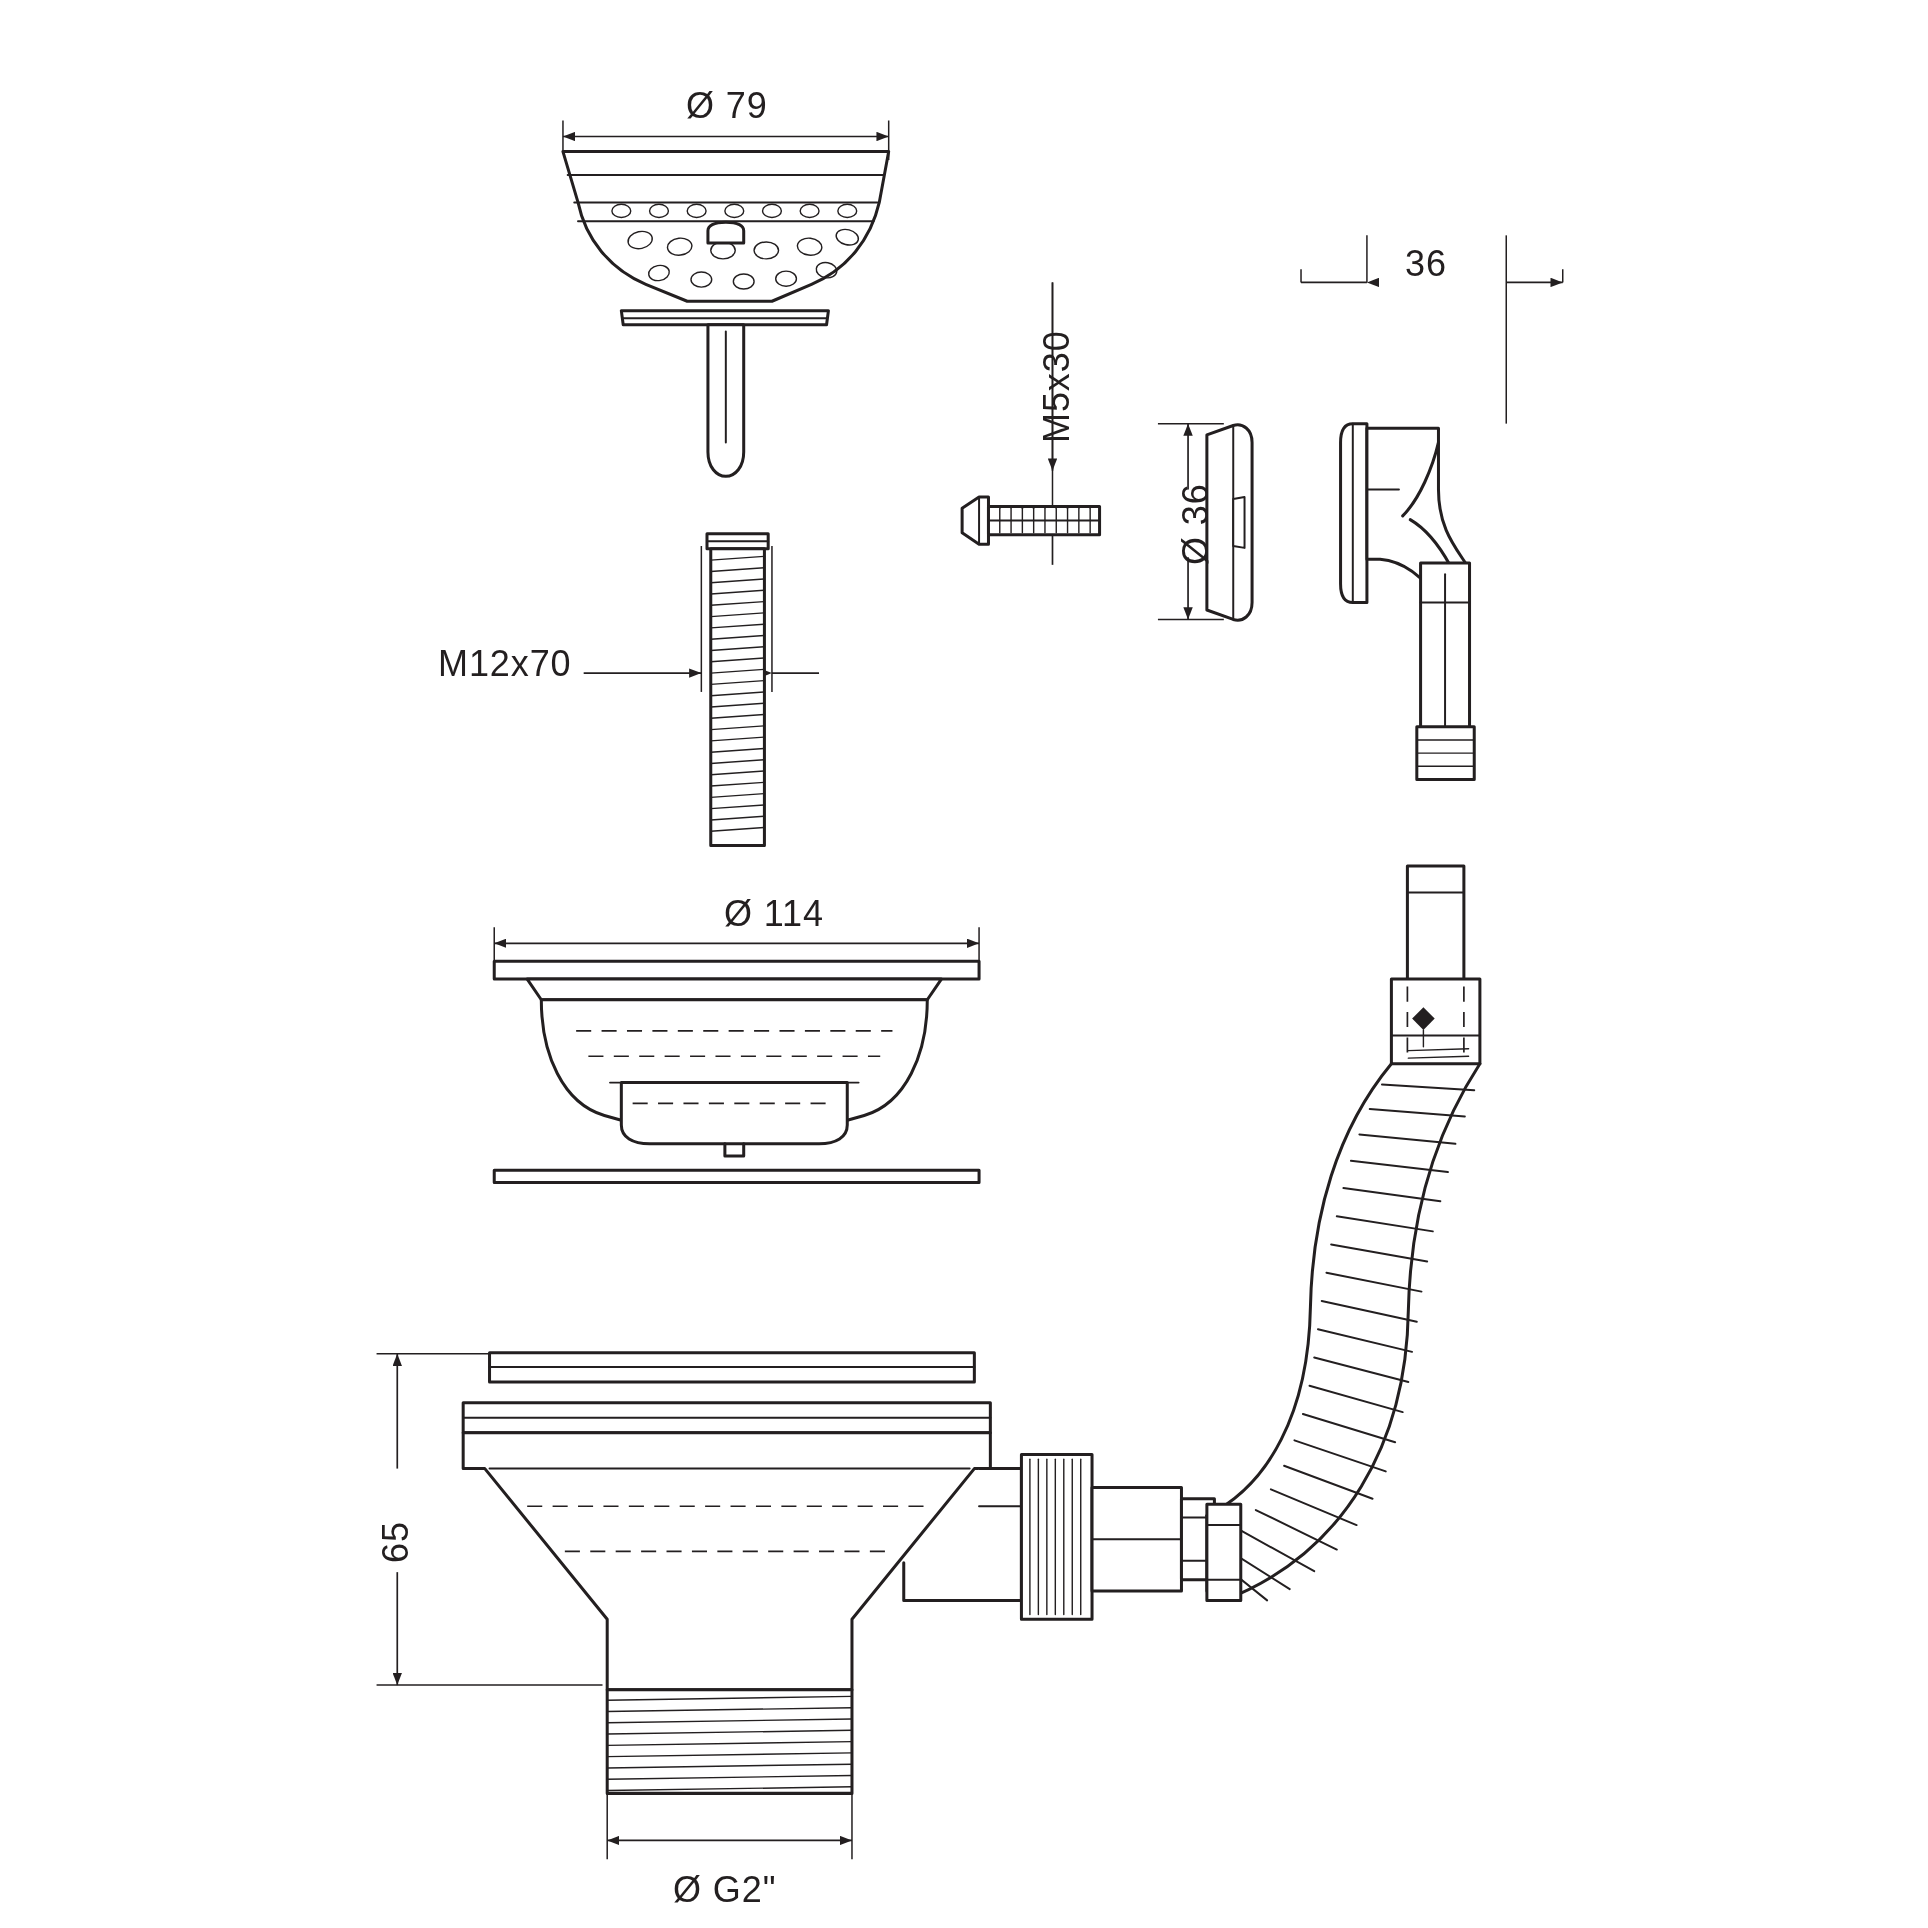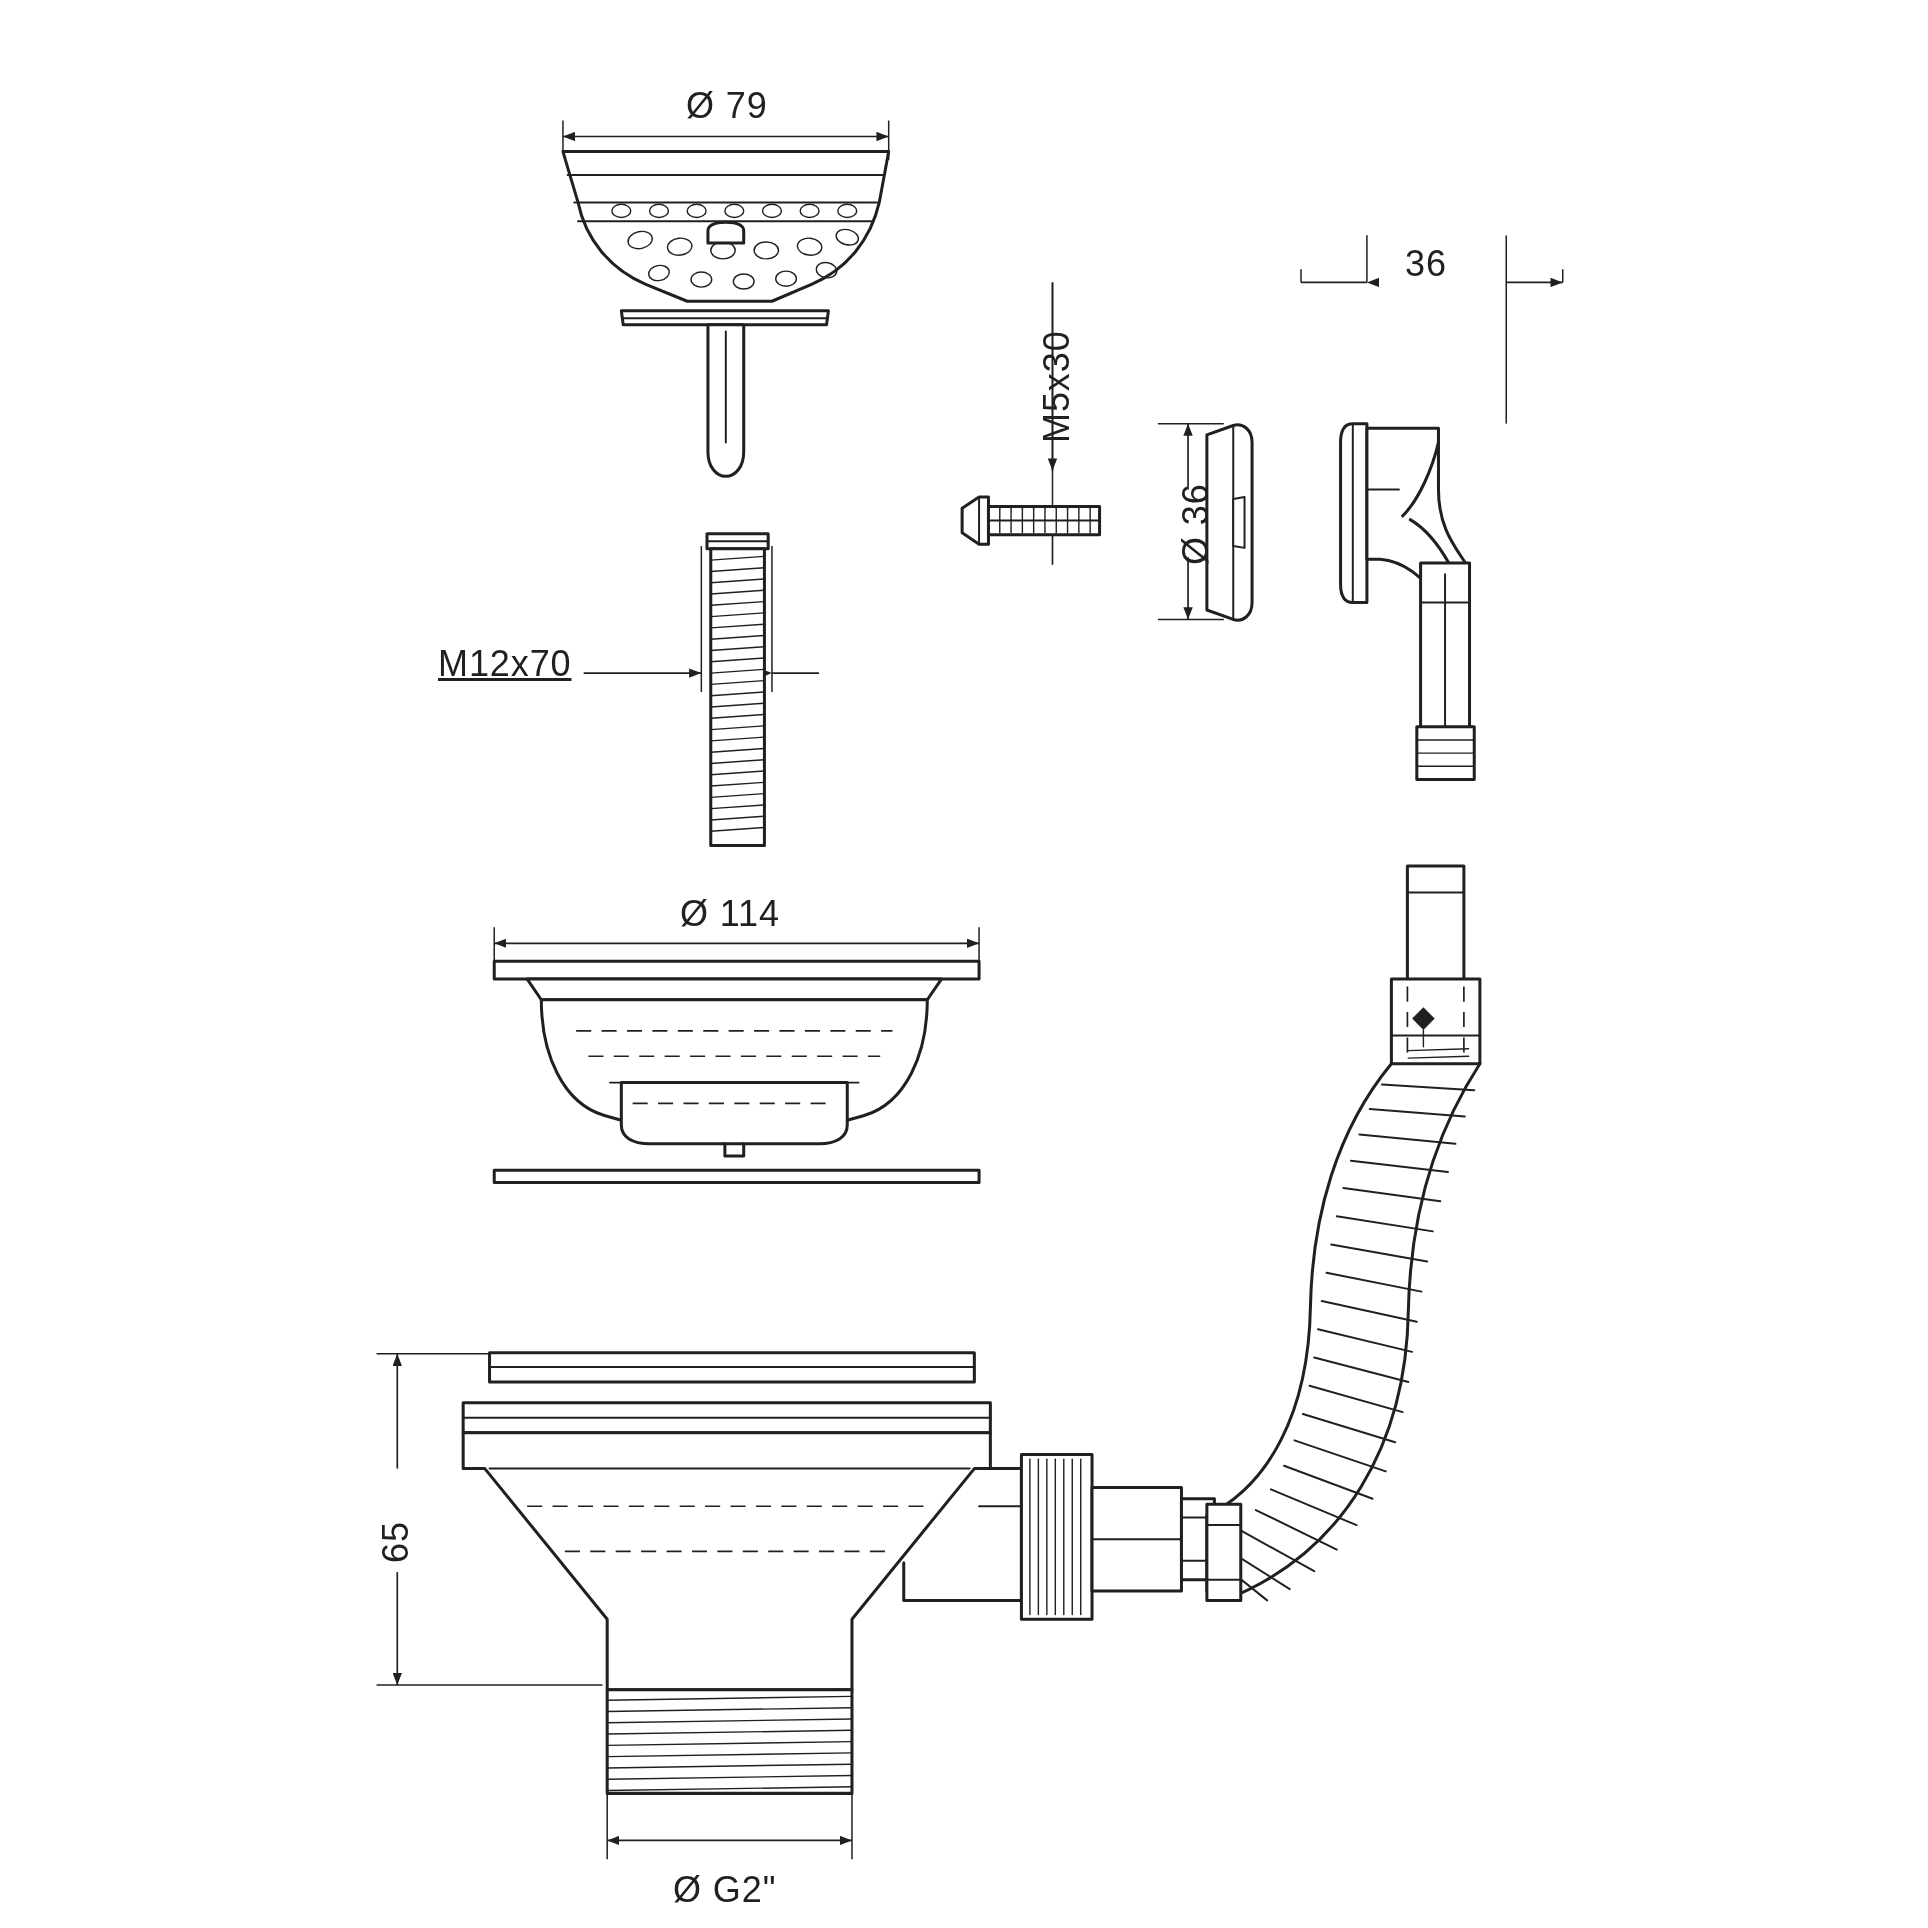--- a/index.html
+++ b/index.html
@@ -346,22 +346,22 @@
   </svg>
 
   <div class="dim-label" style="left:686px; top:85px;">Ø 79</div>
 
   <div class="dim-label rot90" style="left:1036px; top:443px;">M5x30</div>
 
   <div class="dim-label rot90" style="left:1175px; top:565px;">Ø 36</div>
 
   <div class="dim-label" style="left:1405px; top:243px;">36</div>
 
-  <div class="dim-label" style="left:438px; top:643px;text-decoration:underline;">M12x70</div>
-
-  <div class="dim-label" style="left:680px; top:893px;">Ø 114</div>
+  <div class="dim-label" style="left:438px; top:643px;">M12x70</div>
+
+  <div class="dim-label" style="left:724px; top:893px;">Ø 114</div>
 
   <div class="dim-label rot90" style="left:375px; top:1563px;">65</div>
 
   <div class="dim-label" style="left:673px; top:1869px;">Ø G2"</div>
 
 </div>
 
 
 </body></html>

